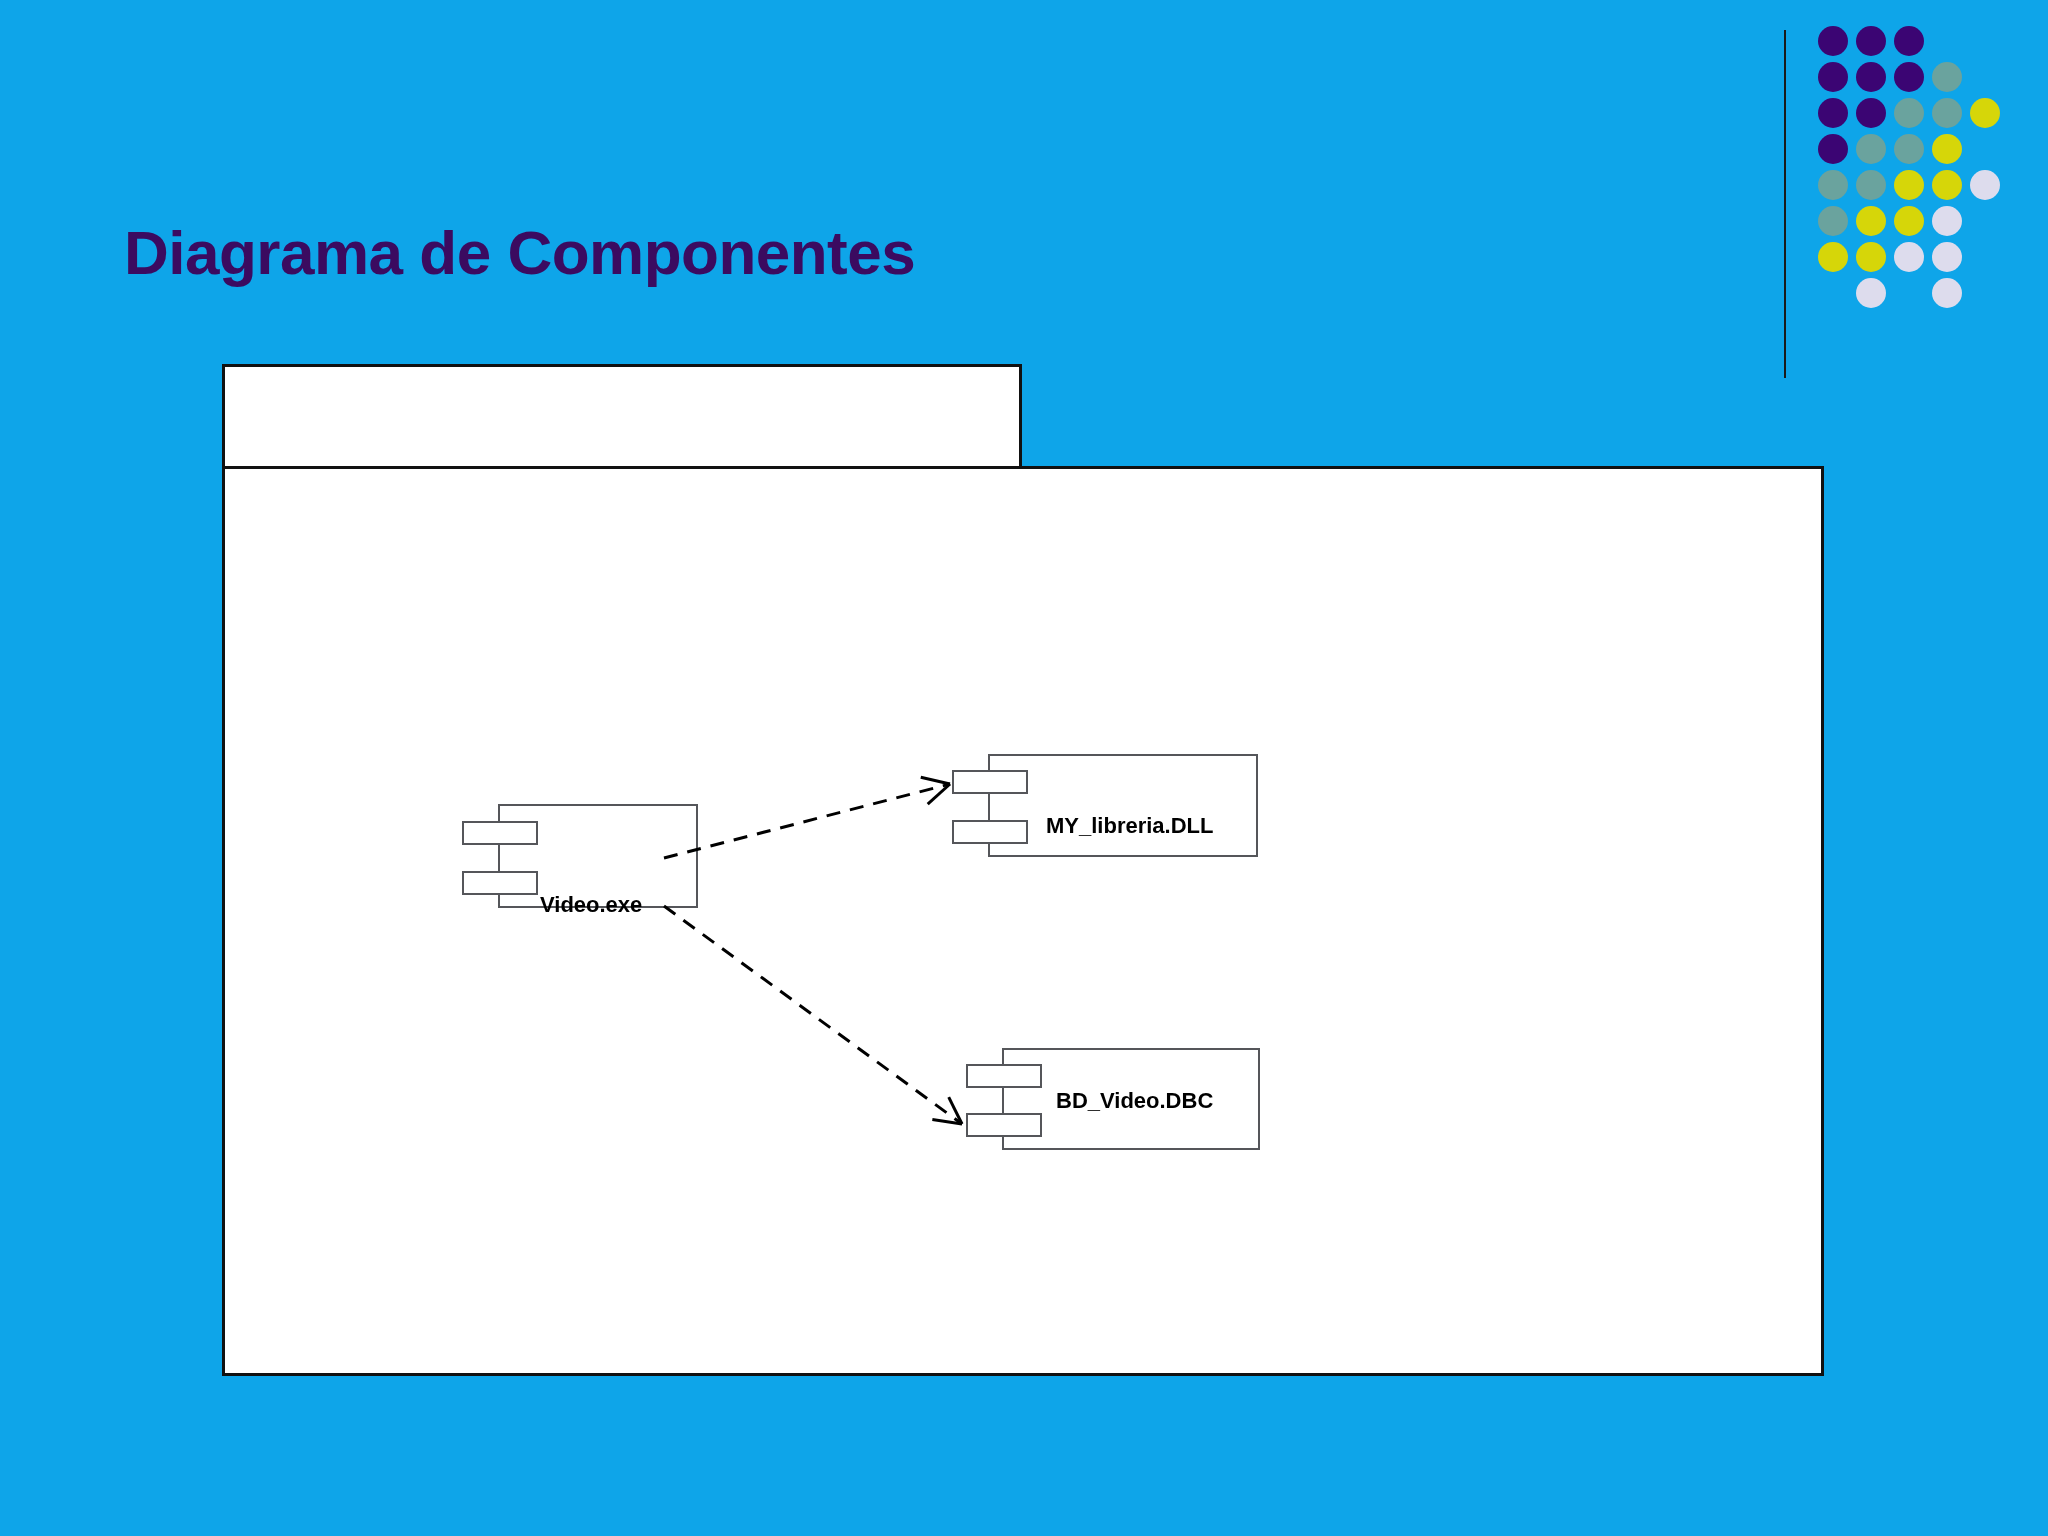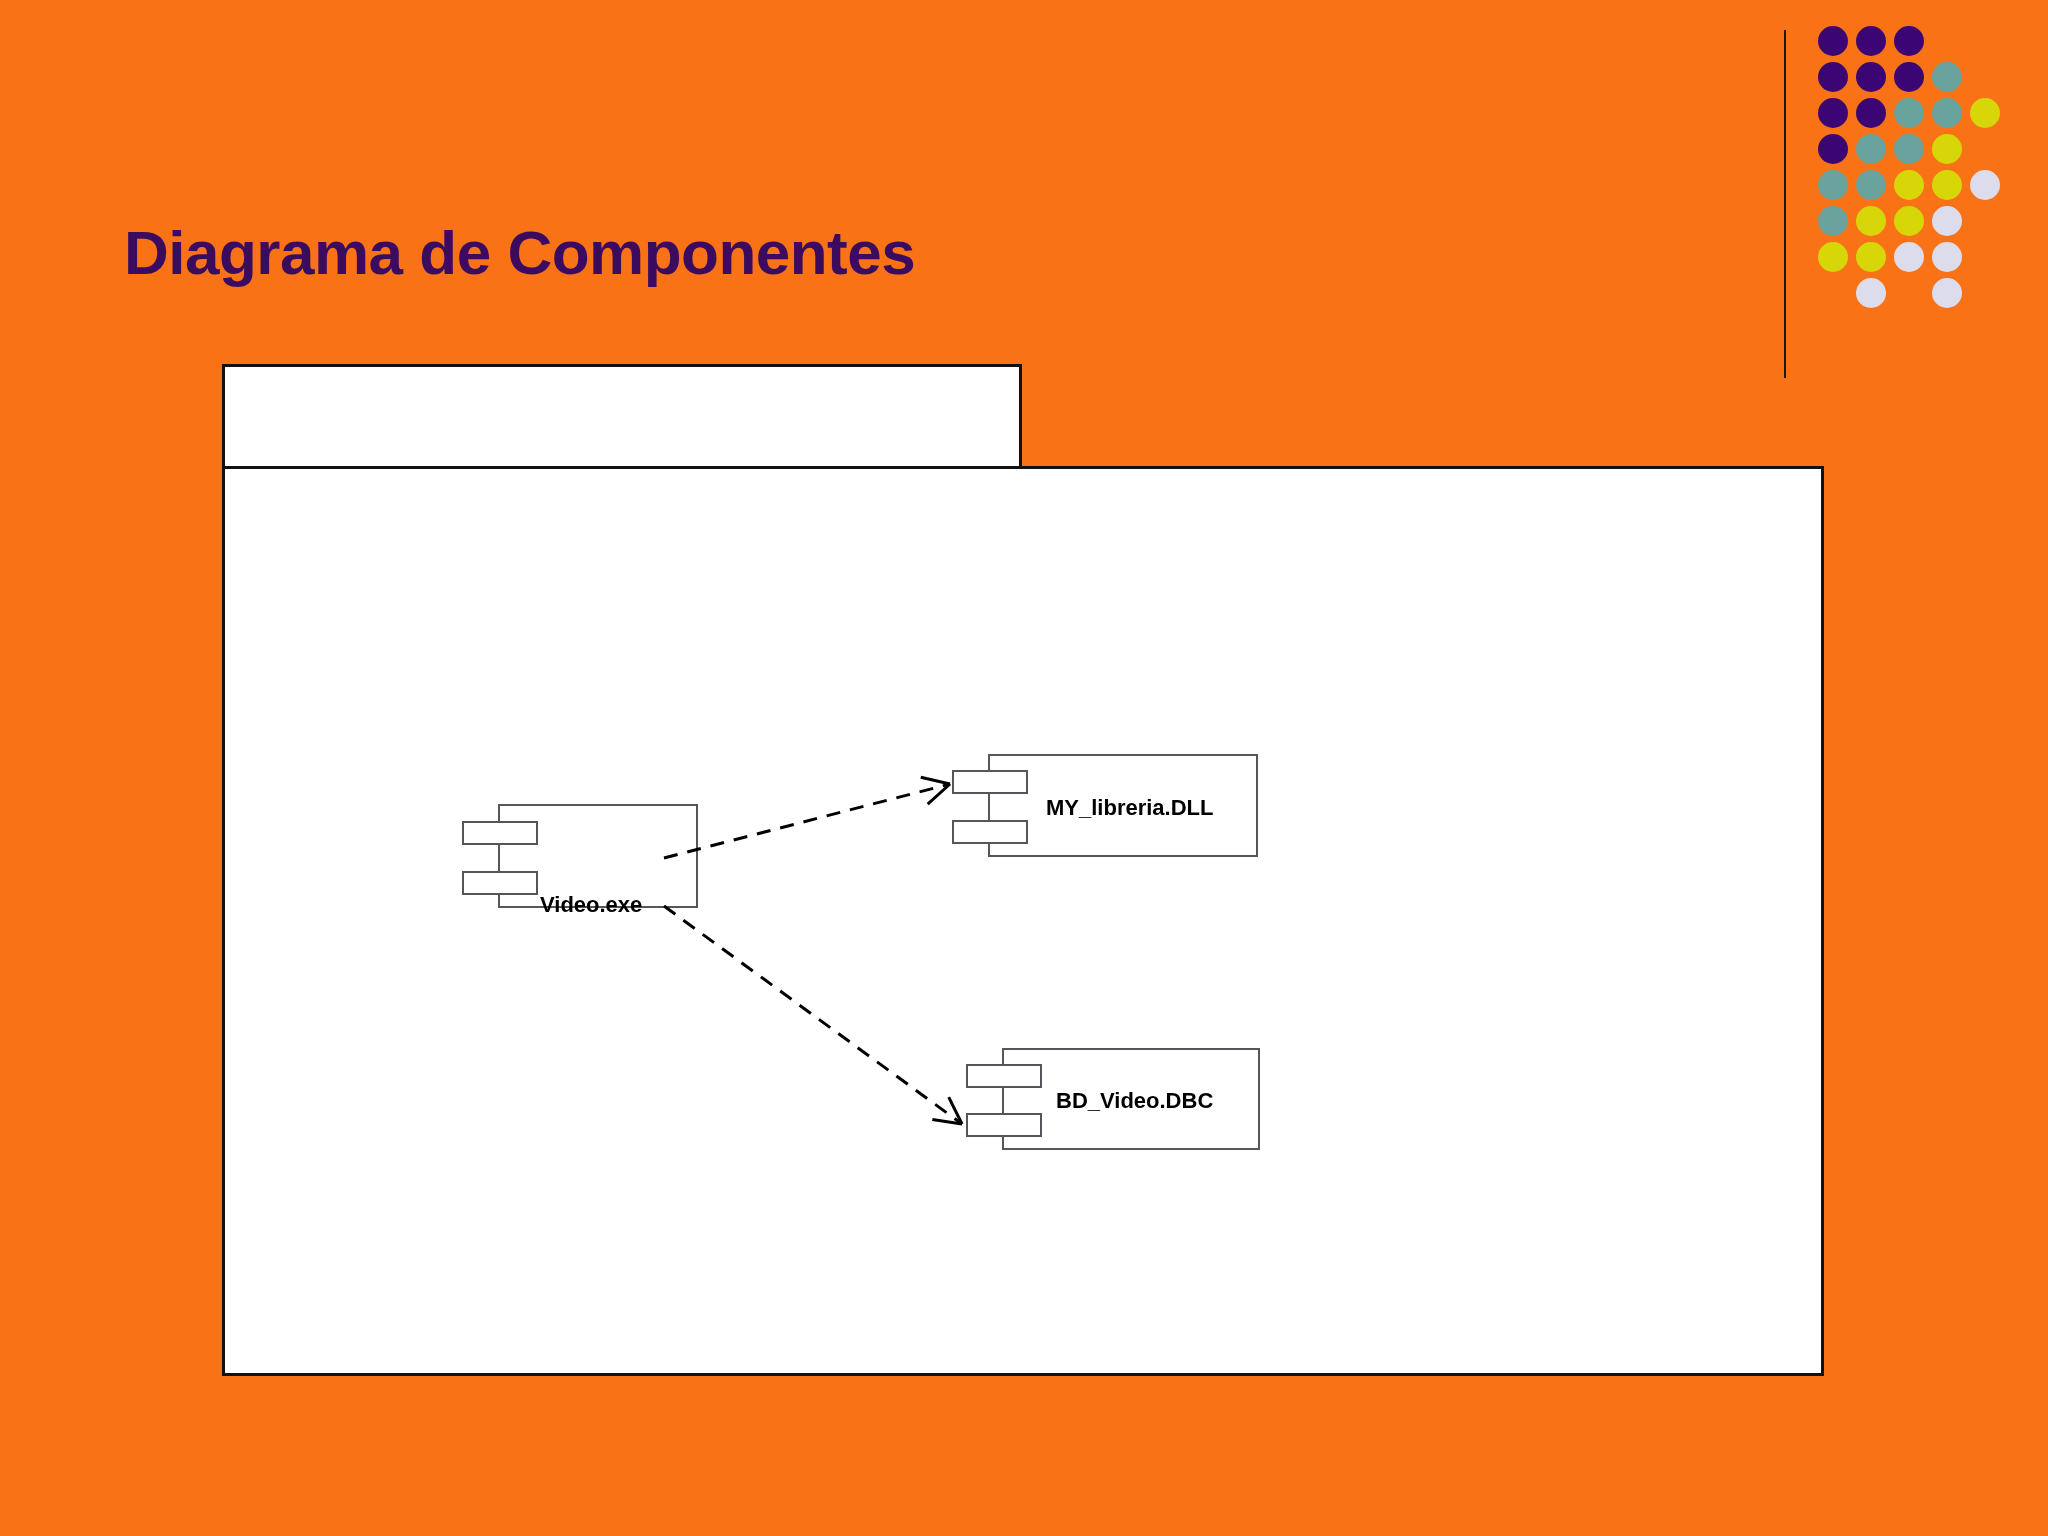--- a/index.html
+++ b/index.html
@@ -8,21 +8,21 @@
     padding: 0;
     background: #ffffff;
   }
   body {
     font-family: "Liberation Sans", sans-serif;
   }
   #slide {
     position: relative;
     width: 2048px;
     height: 1536px;
-    background: #f97316;
+    background: #0ea5e9;
     overflow: hidden;
   }
 
   
   #page-title {
     position: absolute;
     left: 124px;
     top: 222px;
     font-size: 62px;
     font-weight: bold;
@@ -193,15 +193,15 @@
         <line x1="950" y1="784" x2="920.7683484042606" y2="777.2538496173519" stroke="#000000" stroke-width="3"></line>
       </g>
       <g>
         <line x1="664" y1="906" x2="962" y2="1124" stroke="#000000" stroke-width="3" stroke-dasharray="14 10"></line>
         <line x1="962" y1="1124" x2="932.344006231863" y2="1119.469874877642" stroke="#000000" stroke-width="3"></line>
         <line x1="962" y1="1124" x2="948.7027351707175" y2="1097.107942658474" stroke="#000000" stroke-width="3"></line>
       </g>
     </svg>
 
 <div class="component-label" style="left: 540px; top: 892px;">Video.exe</div>
-    <div class="component-label" style="left: 1046px; top: 795px;">MY_libreria.DLL</div>
+    <div class="component-label" style="left: 1046px; top: 813px;">MY_libreria.DLL</div>
     <div class="component-label" style="left: 1056px; top: 1088px;">BD_Video.DBC</div>
   </div>
 
 </body></html>

